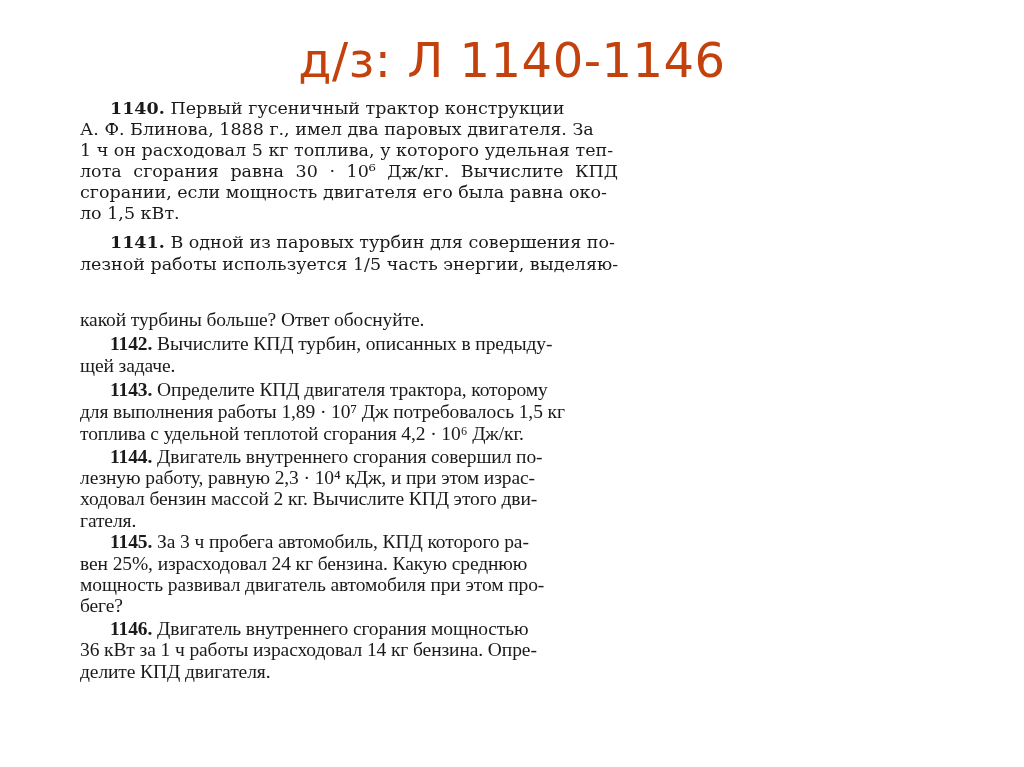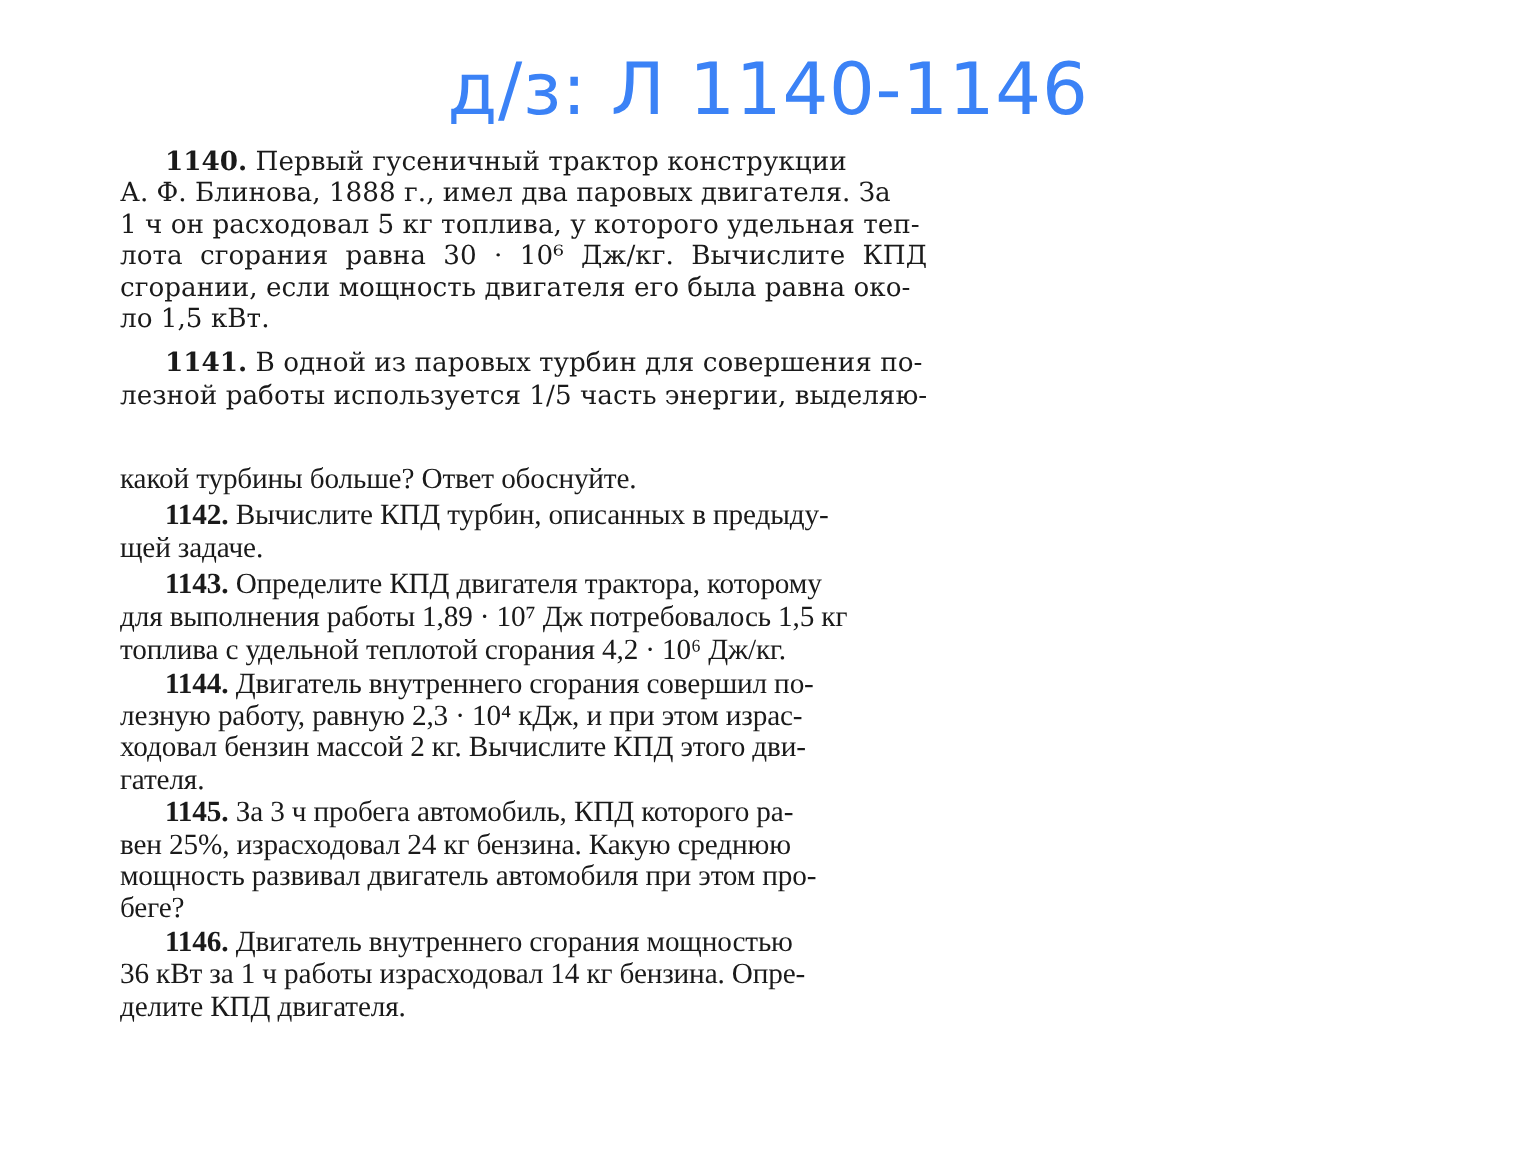--- a/index.html
+++ b/index.html
@@ -15,21 +15,21 @@
     }
     .slide-title {
       position: absolute;
       left: 0;
       width: 1024px;
       top: 28px;
       text-align: center;
       font-family: "DejaVu Sans", sans-serif;
       font-size: 48px;
       line-height: 64px;
-      color: #3b82f6;
+      color: #c2410c;
       letter-spacing: 0.5px;
     }
     .scan {
       position: absolute;
       left: 80px;
       top: 92px;
       width: 680px;
       height: 600px;
     }
     .line {

